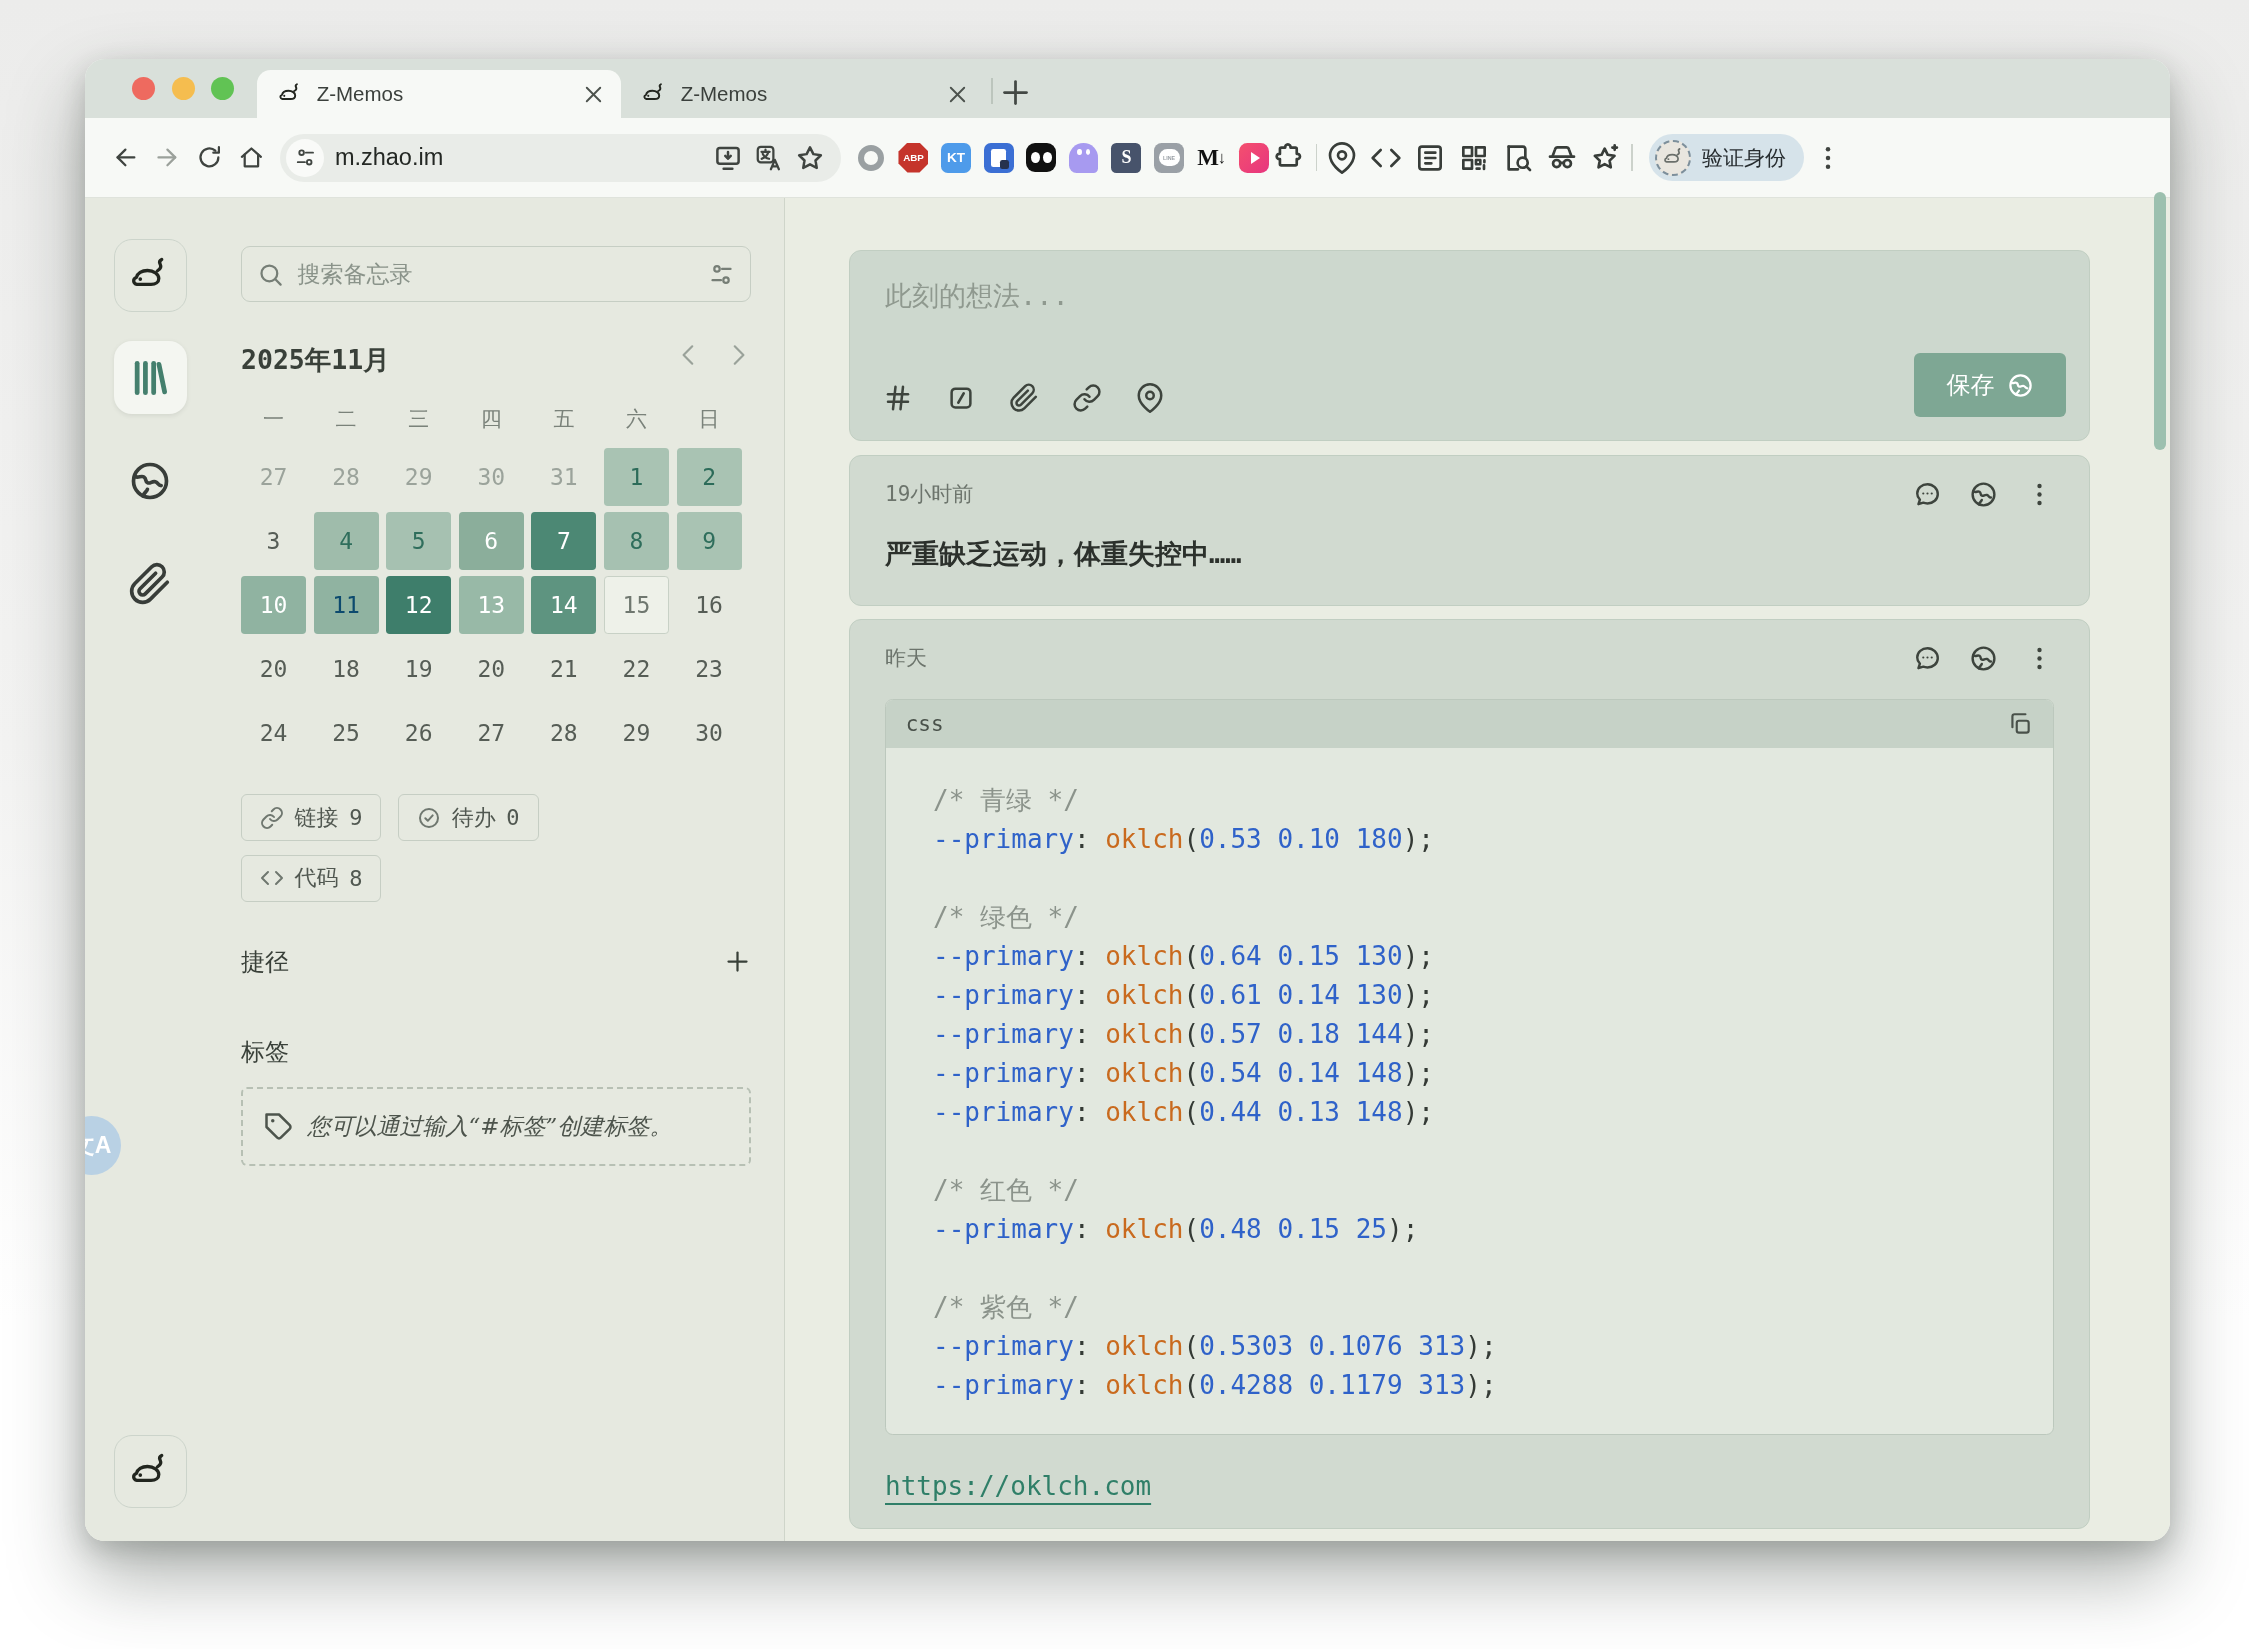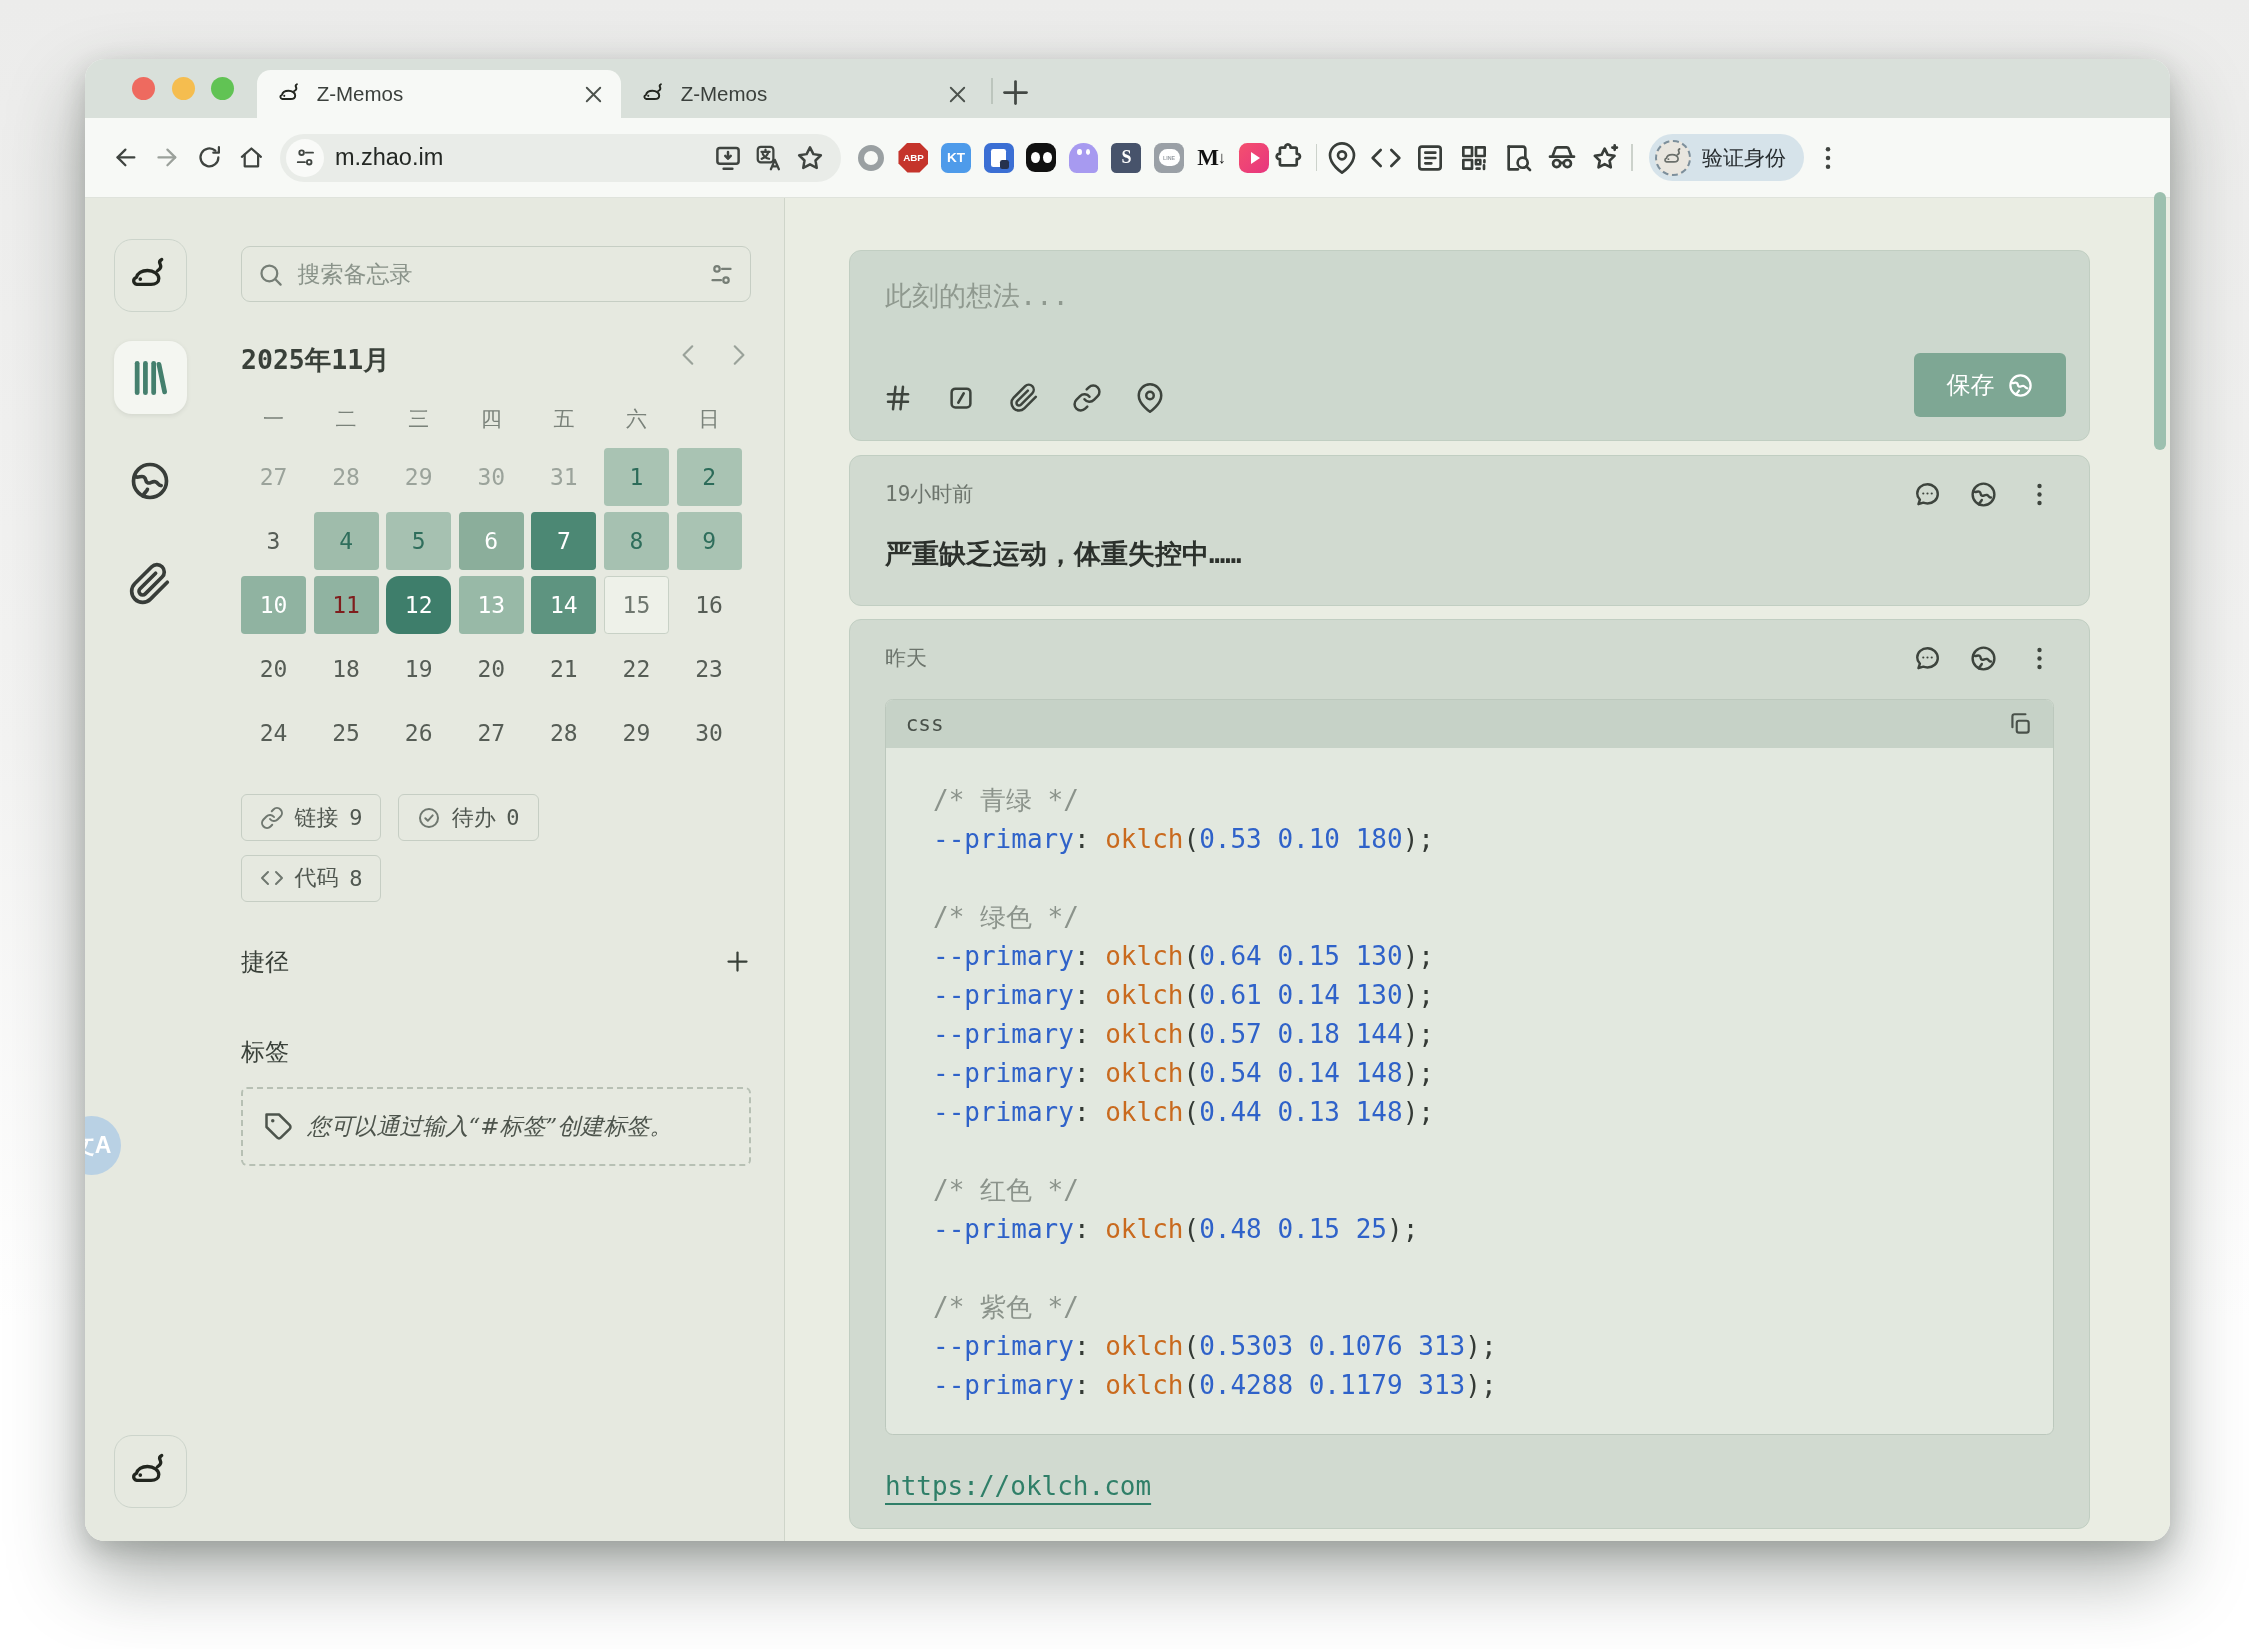--- a/index.html
+++ b/index.html
@@ -451,22 +451,22 @@
           <div class="day" style="background: rgb(169, 195, 179); color: rgb(44, 107, 89);">1</div>
           <div class="day" style="background: rgb(169, 195, 179); color: rgb(44, 107, 89);">2</div>
           <div class="day">3</div>
           <div class="day" style="background: rgb(159, 188, 171); color: rgb(47, 110, 92);">4</div>
           <div class="day" style="background: rgb(166, 193, 177); color: rgb(47, 110, 92);">5</div>
           <div class="day" style="background: rgb(139, 174, 155); color: rgb(255, 255, 255);">6</div>
           <div class="day" style="background: rgb(76, 136, 116); color: rgb(255, 255, 255);">7</div>
           <div class="day" style="background: rgb(166, 193, 177); color: rgb(47, 110, 92);">8</div>
           <div class="day" style="background: rgb(169, 195, 179); color: rgb(47, 110, 92);">9</div>
           <div class="day" style="background: rgb(144, 179, 161); color: rgb(255, 255, 255);">10</div>
-          <div class="day" style="background: rgb(144, 179, 161); color: #7f1d1d;">11</div>
-          <div class="day" style="background: rgb(62, 126, 107); color: rgb(255, 255, 255); border-radius: 13px;">12</div>
+          <div class="day" style="background: rgb(144, 179, 161); color: #0c4a6e;">11</div>
+          <div class="day" style="background: rgb(62, 126, 107); color: rgb(255, 255, 255);">12</div>
           <div class="day" style="background: rgb(152, 185, 167); color: rgb(255, 255, 255);">13</div>
           <div class="day" style="background: rgb(94, 148, 128); color: rgb(255, 255, 255);">14</div>
           <div class="day today">15</div>
           <div class="day">16</div>
           <div class="day">20</div>
           <div class="day">18</div>
           <div class="day">19</div>
           <div class="day">20</div>
           <div class="day">21</div>
           <div class="day">22</div>

